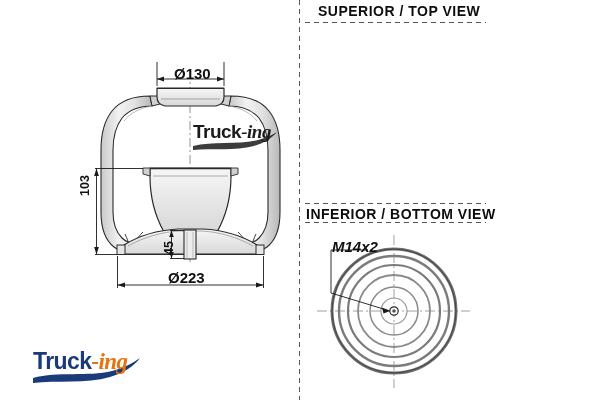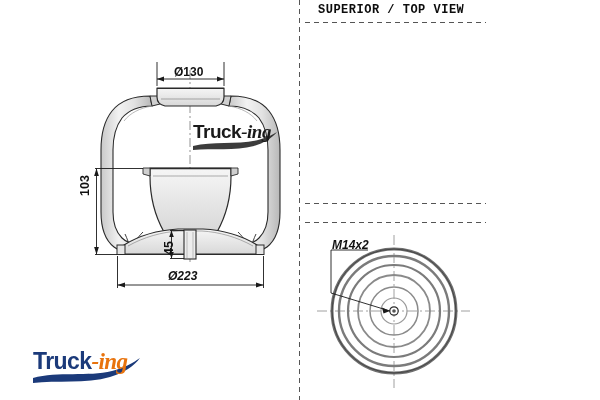--- a/index.html
+++ b/index.html
@@ -19,40 +19,40 @@
   }
   .svg-layer {
     position: absolute;
     left: 0;
     top: 0;
     width: 600px;
     height: 400px;
   }
   .section-title {
     position: absolute;
-    font-family: Liberation Mono, monospace;
-    font-weight: bold;
-    font-size: 12px;
+    font-family: Liberation Sans, sans-serif;
+    font-weight: bold;
+    font-size: 14px;
     letter-spacing: 0.5px;
     color: #0d0d0d;
     white-space: nowrap;
   }
   #title-superior { left: 318px; top: 3px; }
   #title-inferior { left: 306px; top: 206px; }
 
   .dim-label {
     position: absolute;
     font-family: "Liberation Sans", sans-serif;
     font-weight: bold;
-    font-size: 12px;
+    font-size: 15px;
     color: #111111;
     white-space: nowrap;
   }
   #dim-d130 { left: 174px; top: 65px; }
-  #dim-d223 { left: 168px; top: 269px; font-style: italic; }
+  #dim-d223 { left: 168px; top: 269px; }
   #dim-m14 { left: 332px; top: 238px; font-style: italic; }
   #dim-103 {
     left: 78px; top: 196px;
     transform: rotate(-90deg);
     transform-origin: left top;
     font-size: 12.5px;
   }
   #dim-45 {
     left: 162px; top: 255px;
     transform: rotate(-90deg);
@@ -279,20 +279,21 @@
     </g>
 
     <g>
       <path d="M193,146 C213,141 238,145 258,140 C266,138 272,135 277,132
                C272,138 264,143 254,146 C235,151 212,148 193,150 Z" fill="#1a1a1a" stroke="none" opacity="0.85"></path>
     </g>
   </svg>
 
   <div class="section-title" id="title-superior">SUPERIOR / TOP VIEW</div>
 
+  <div class="section-title" id="title-inferior">INFERIOR / BOTTOM VIEW</div>
 
   <div class="dim-label" id="dim-d130">Ø130</div>
 
   <div class="dim-label" id="dim-d223">Ø223</div>
 
   <div class="dim-label" id="dim-103">103</div>
 
   <div class="dim-label" id="dim-45">45</div>
 
   <div class="dim-label" id="dim-m14">M14x2</div>

